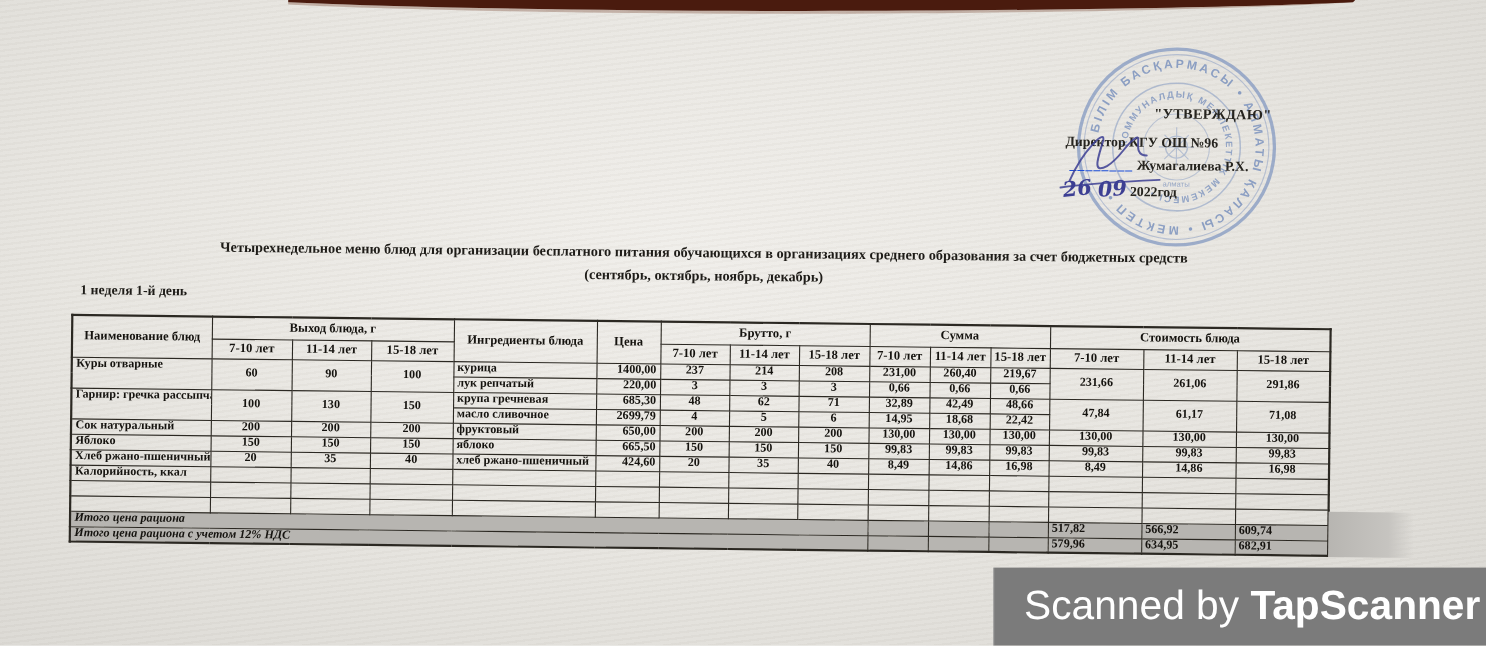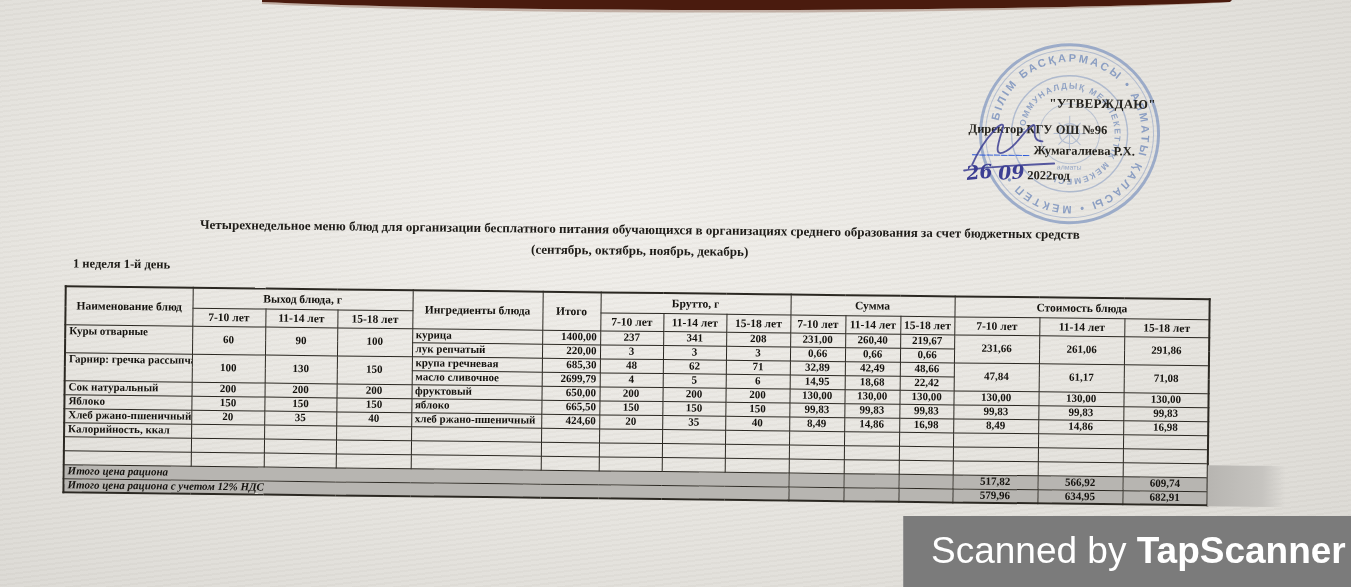--- a/index.html
+++ b/index.html
@@ -41,21 +41,21 @@
   table.menu thead tr:last-child{height:18px;}
   table.menu th{text-align:center;font-size:11.5px;}
   table.menu tbody tr{height:14px;}
   tr.row-blank1{height:13px;} tr.row-blank2{height:8px;}
   tr.row-total{height:17px;background:#b7b5b1;}
   td.dish{text-align:left;font-size:11.5px;vertical-align:top;padding-top:1px;}
   td.ing{text-align:left;font-size:10.5px;}
   td.price{text-align:right;padding-right:5px;}
   td.num{text-align:center;}
   td.total-label{text-align:left;font-style:italic;font-size:12px;}
-  td.total-val{text-align:center;padding-right:4px;}
+  td.total-val{text-align:left;padding-right:4px;}
   .gray-smear{position:absolute;left:1213px;top:452px;width:78px;height:41px;
     background:linear-gradient(to right,#b7b5b1 0%,#c6c4c0 70%,rgba(198,196,192,0) 100%);}
   
   .watermark{position:absolute;left:903px;top:516px;width:448px;height:71px;
     background:#7b7b7b;color:#fff;font-family:"Liberation Sans",sans-serif;
     font-size:37px;line-height:69px;padding-left:27px;box-sizing:border-box;
     border-left:1px solid rgba(255,255,255,.18);}
   .watermark b{font-weight:bold;}
 </style>
 </head>
@@ -138,21 +138,21 @@
         <col style="width:54px">
       <col style="width:85px">
         <col style="width:85px">
         <col style="width:85px">
     </colgroup>
     <thead>
       <tr>
         <th rowspan="2">Наименование блюд</th>
         <th colspan="3">Выход блюда, г</th>
         <th rowspan="2">Ингредиенты блюда</th>
-        <th rowspan="2">Итого</th>
+        <th rowspan="2">Цена</th>
         <th colspan="3">Брутто, г</th>
         <th colspan="3">Сумма</th>
         <th colspan="3">Стоимость блюда</th>
       </tr>
       <tr>
         <th>7-10 лет</th>
         <th>11-14 лет</th>
         <th>15-18 лет</th>
         <th>7-10 лет</th>
         <th>11-14 лет</th>
@@ -167,21 +167,21 @@
     </thead>
     <tbody>
         <tr>
           <td class="dish" rowspan="2">Куры отварные</td>
           <td class="num" rowspan="2">60</td>
           <td class="num" rowspan="2">90</td>
           <td class="num" rowspan="2">100</td>
           <td class="ing">курица</td>
           <td class="price">1400,00</td>
           <td class="num">237</td>
-          <td class="num">341</td>
+          <td class="num">214</td>
           <td class="num">208</td>
           <td class="num">231,00</td>
           <td class="num">260,40</td>
           <td class="num">219,67</td>
           <td class="num" rowspan="2">231,66</td>
           <td class="num" rowspan="2">261,06</td>
           <td class="num" rowspan="2">291,86</td>
         </tr>
         <tr>
           <td class="ing">лук репчатый</td>

